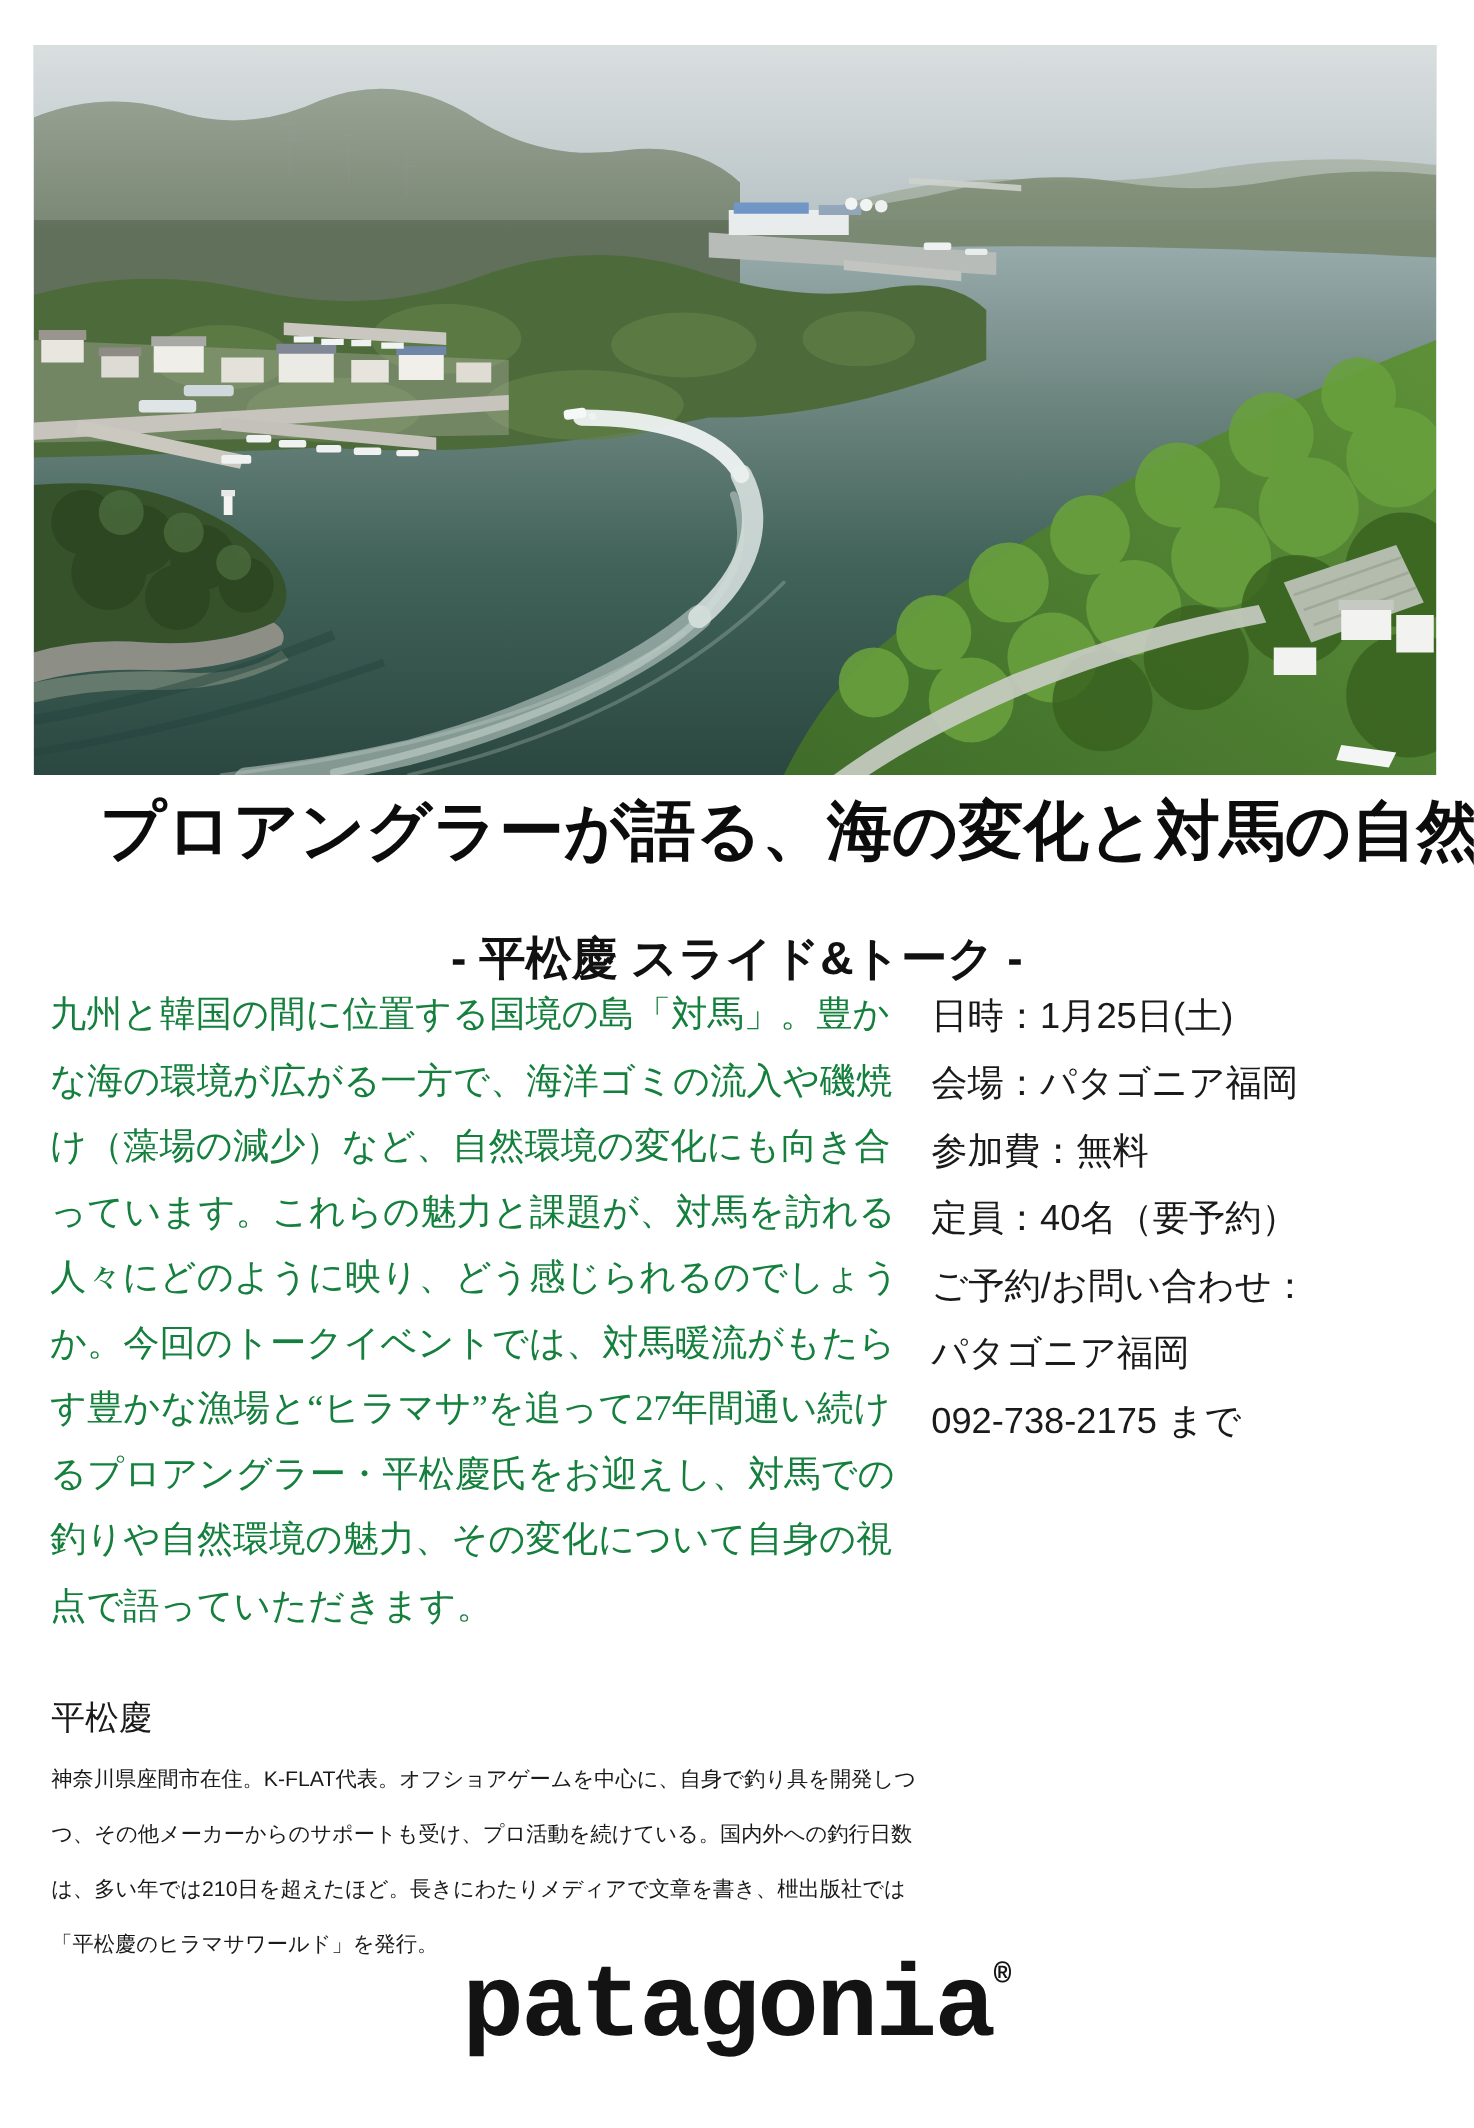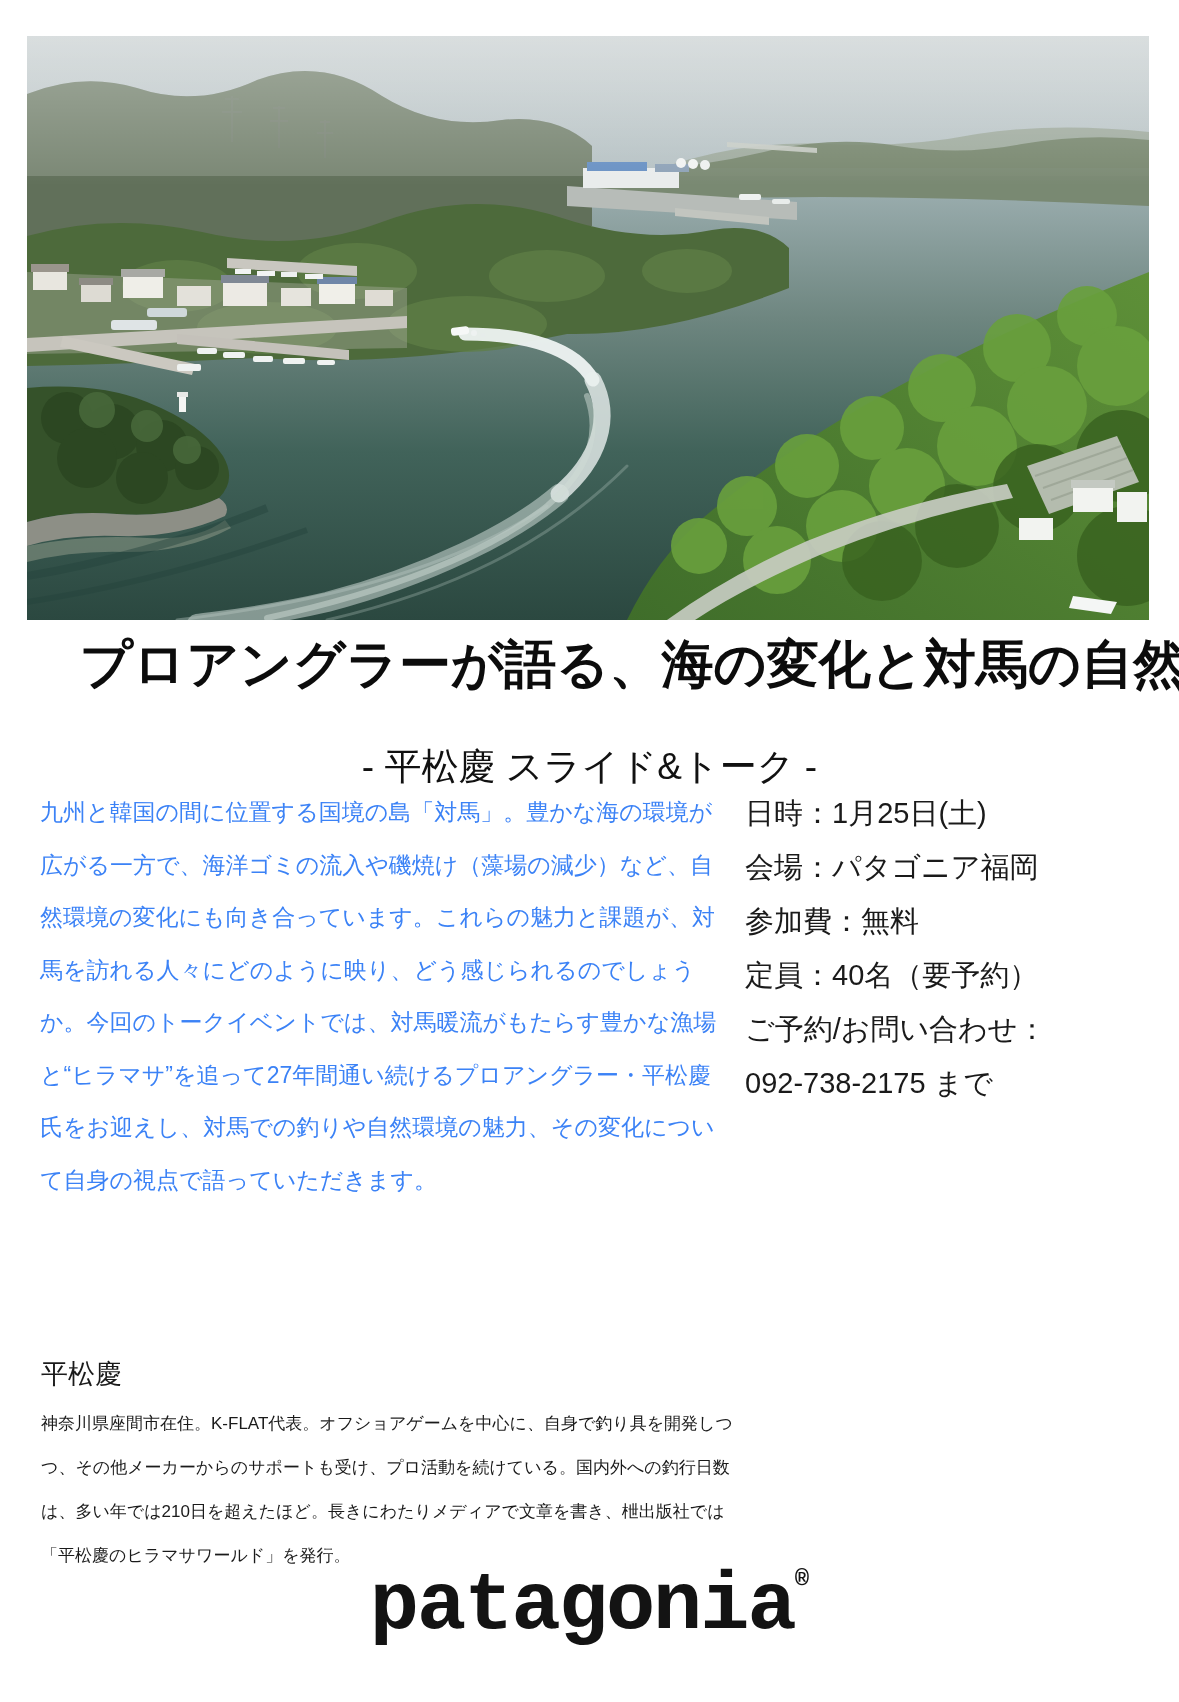--- a/index.html
+++ b/index.html
@@ -17,26 +17,26 @@
     overflow: hidden; background: #8fa0a0;
   }
   .photo-frame svg { display: block; width: 1122px; height: 584px; }
   .title {
     position: absolute; top: 630px; left: 0; width: 1179px;
     text-align: center; font-size: 52px; font-weight: 900;
     color: #0c0c0c; white-space: nowrap; letter-spacing: 0px; padding-left: 43px;
   }
   .subtitle {
     position: absolute; top: 742px; left: 0; width: 1179px;
-    text-align: center; font-size: 37px; font-weight: normal; color: #111;
+    text-align: center; font-size: 37px; font-weight: bold; color: #111;
   }
   .description {
     position: absolute; left: 40px; top: 786px; width: 688px;
-    font-size: 23px; line-height: 52.5px; color: #3b82f6;
-    text-align: left; overflow-wrap: anywhere;
+    font-size: 29px; line-height: 52.5px; color: #15803d;
+    text-align: left; overflow-wrap: anywhere; font-family: Liberation Serif, serif;
   }
   .details {
     position: absolute; left: 745px; top: 786px; width: 406px;
     font-size: 29px; color: #1a1a1a;
   }
   .details .detail-line { line-height: 54px; height: 54px; white-space: nowrap; }
   .bio-name {
     position: absolute; left: 41px; top: 1356px;
     font-size: 27px; color: #1a1a1a;
   }
@@ -238,19 +238,20 @@
 <div class="subtitle">- 平松慶 スライド&amp;トーク -</div>
 
 <div class="description">九州と韓国の間に位置する国境の島「対馬」。豊かな海の環境が広がる一方で、海洋ゴミの流入や磯焼け（藻場の減少）など、自然環境の変化にも向き合っています。これらの魅力と課題が、対馬を訪れる人々にどのように映り、どう感じられるのでしょうか。今回のトークイベントでは、対馬暖流がもたらす豊かな漁場と“ヒラマサ”を追って27年間通い続けるプロアングラー・平松慶氏をお迎えし、対馬での釣りや自然環境の魅力、その変化について自身の視点で語っていただきます。</div>
 
 <div class="details">
   <div class="detail-line">日時：1月25日(土)</div>
   <div class="detail-line">会場：パタゴニア福岡</div>
   <div class="detail-line">参加費：無料</div>
   <div class="detail-line">定員：40名（要予約）</div>
   <div class="detail-line">ご予約/お問い合わせ：</div>
+  <div class="detail-line">パタゴニア福岡</div>
   <div class="detail-line">092-738-2175 まで</div>
 </div>
 
 <div class="bio-name">平松慶</div>
 <div class="bio-text">神奈川県座間市在住。K-FLAT代表。オフショアゲームを中心に、自身で釣り具を開発しつつ、その他メーカーからのサポートも受け、プロ活動を続けている。国内外への釣行日数は、多い年では210日を超えたほど。長きにわたりメディアで文章を書き、枻出版社では「平松慶のヒラマサワールド」を発行。</div>
 
 <div class="logo"><span>patagonia</span><span class="reg">®</span></div>
 
 </body></html>

